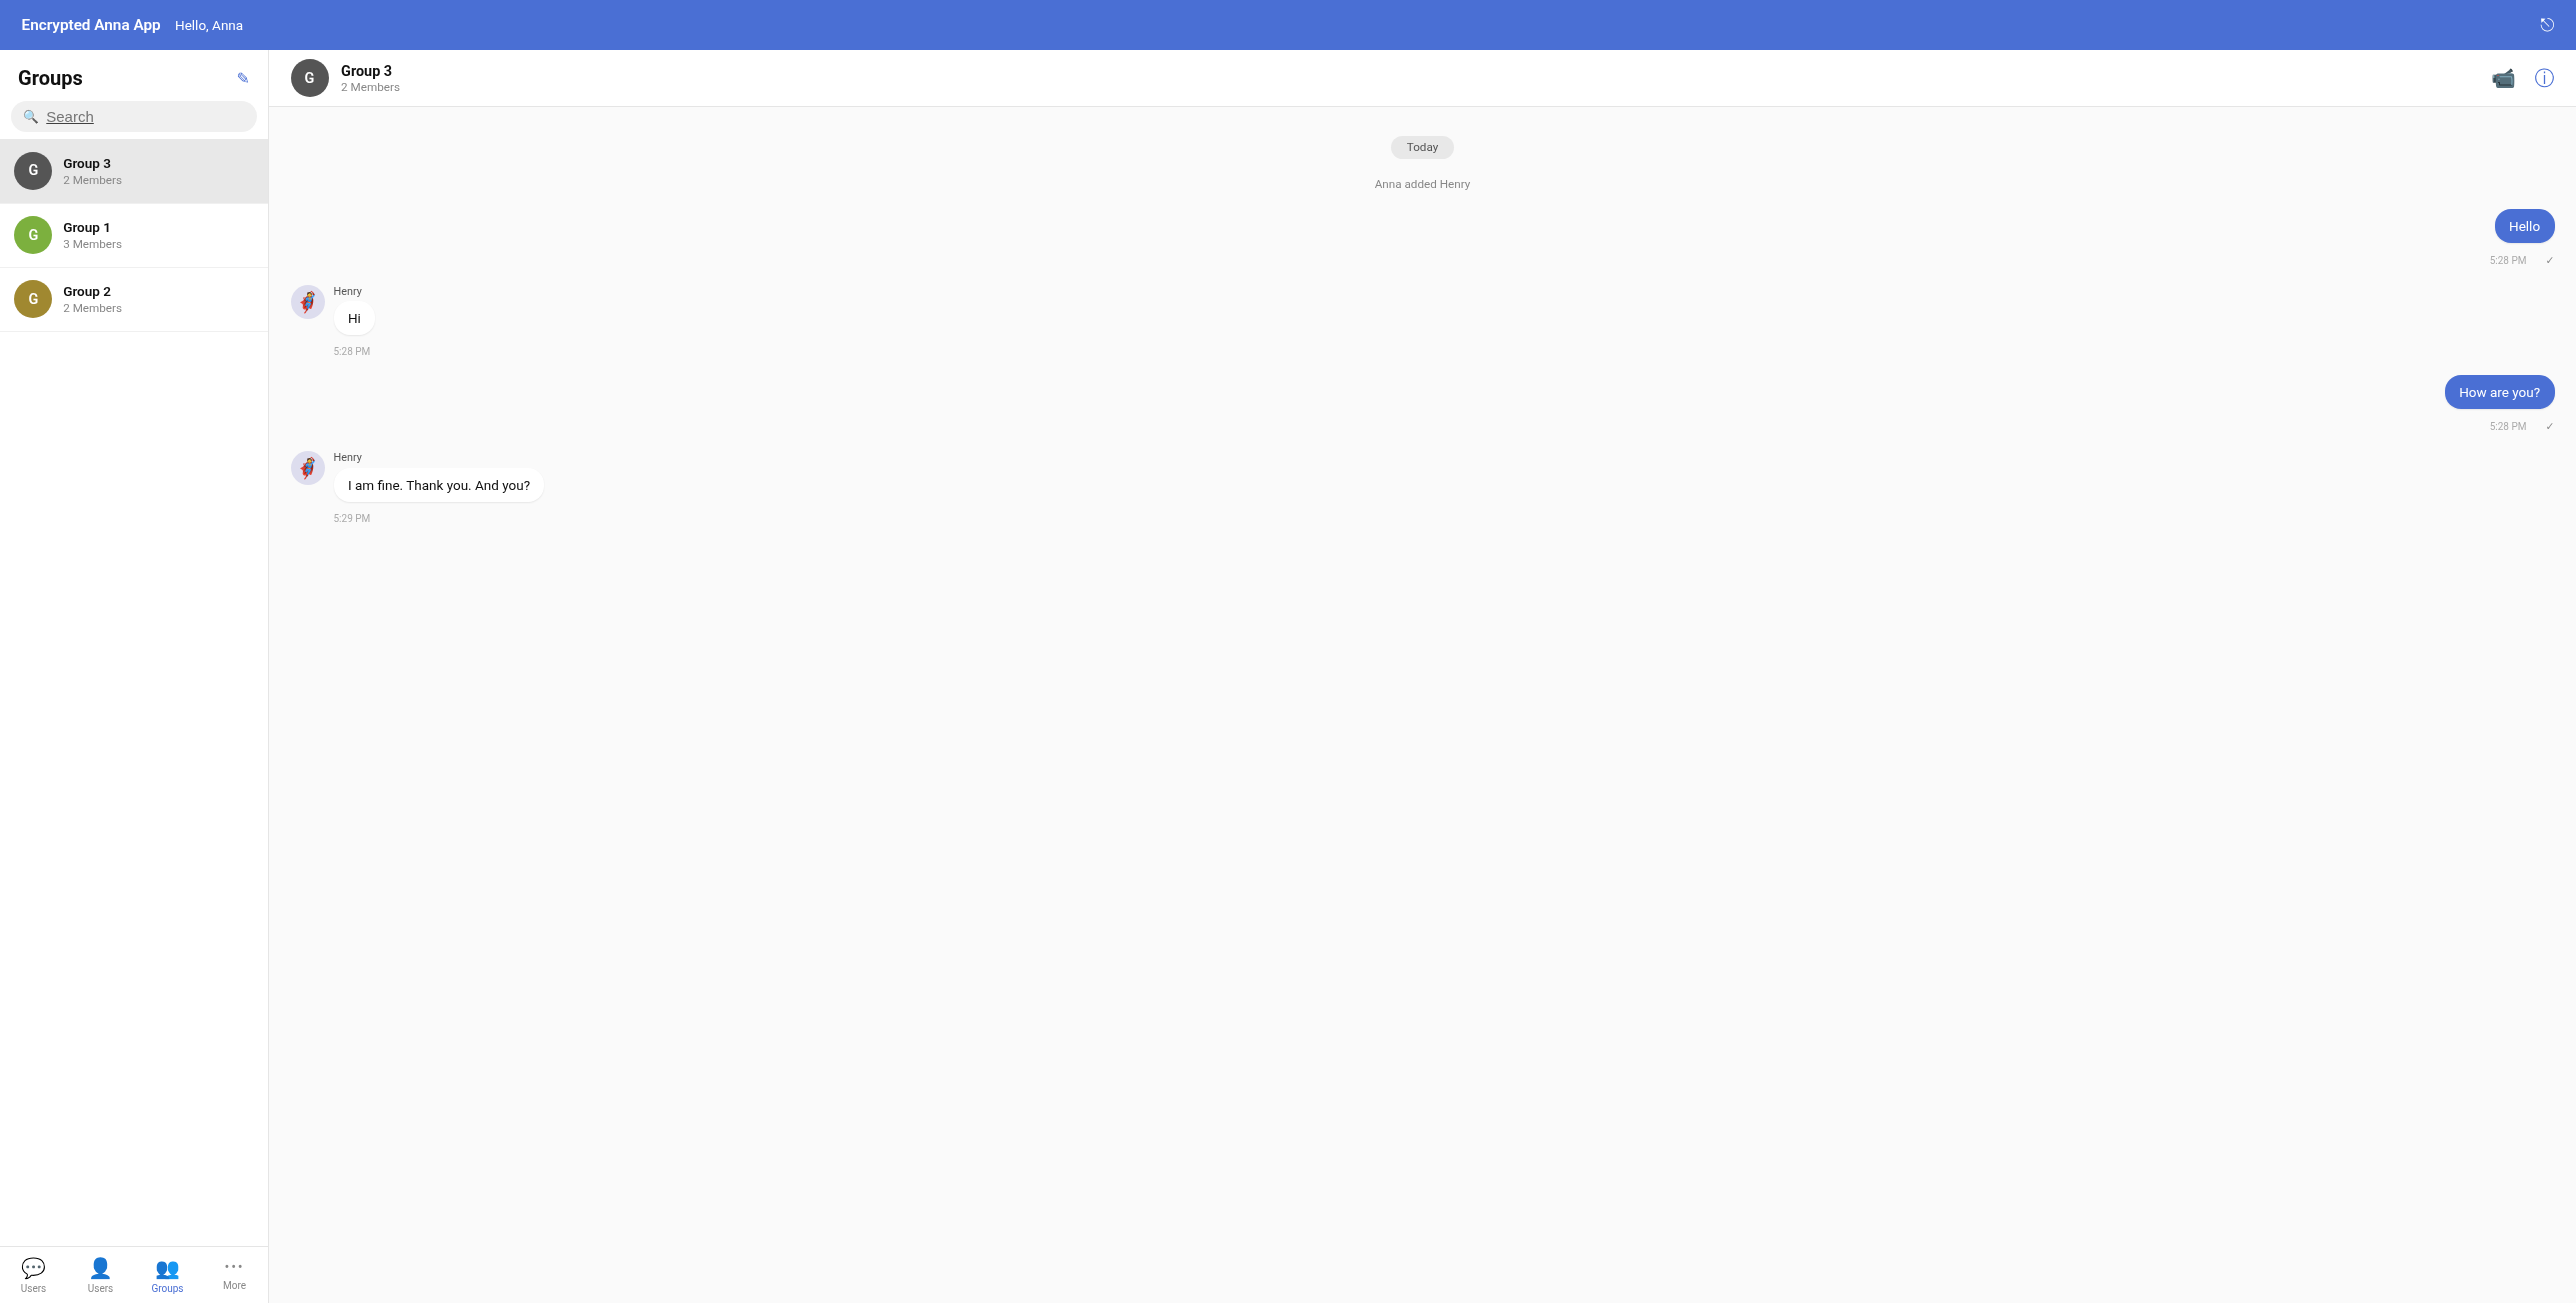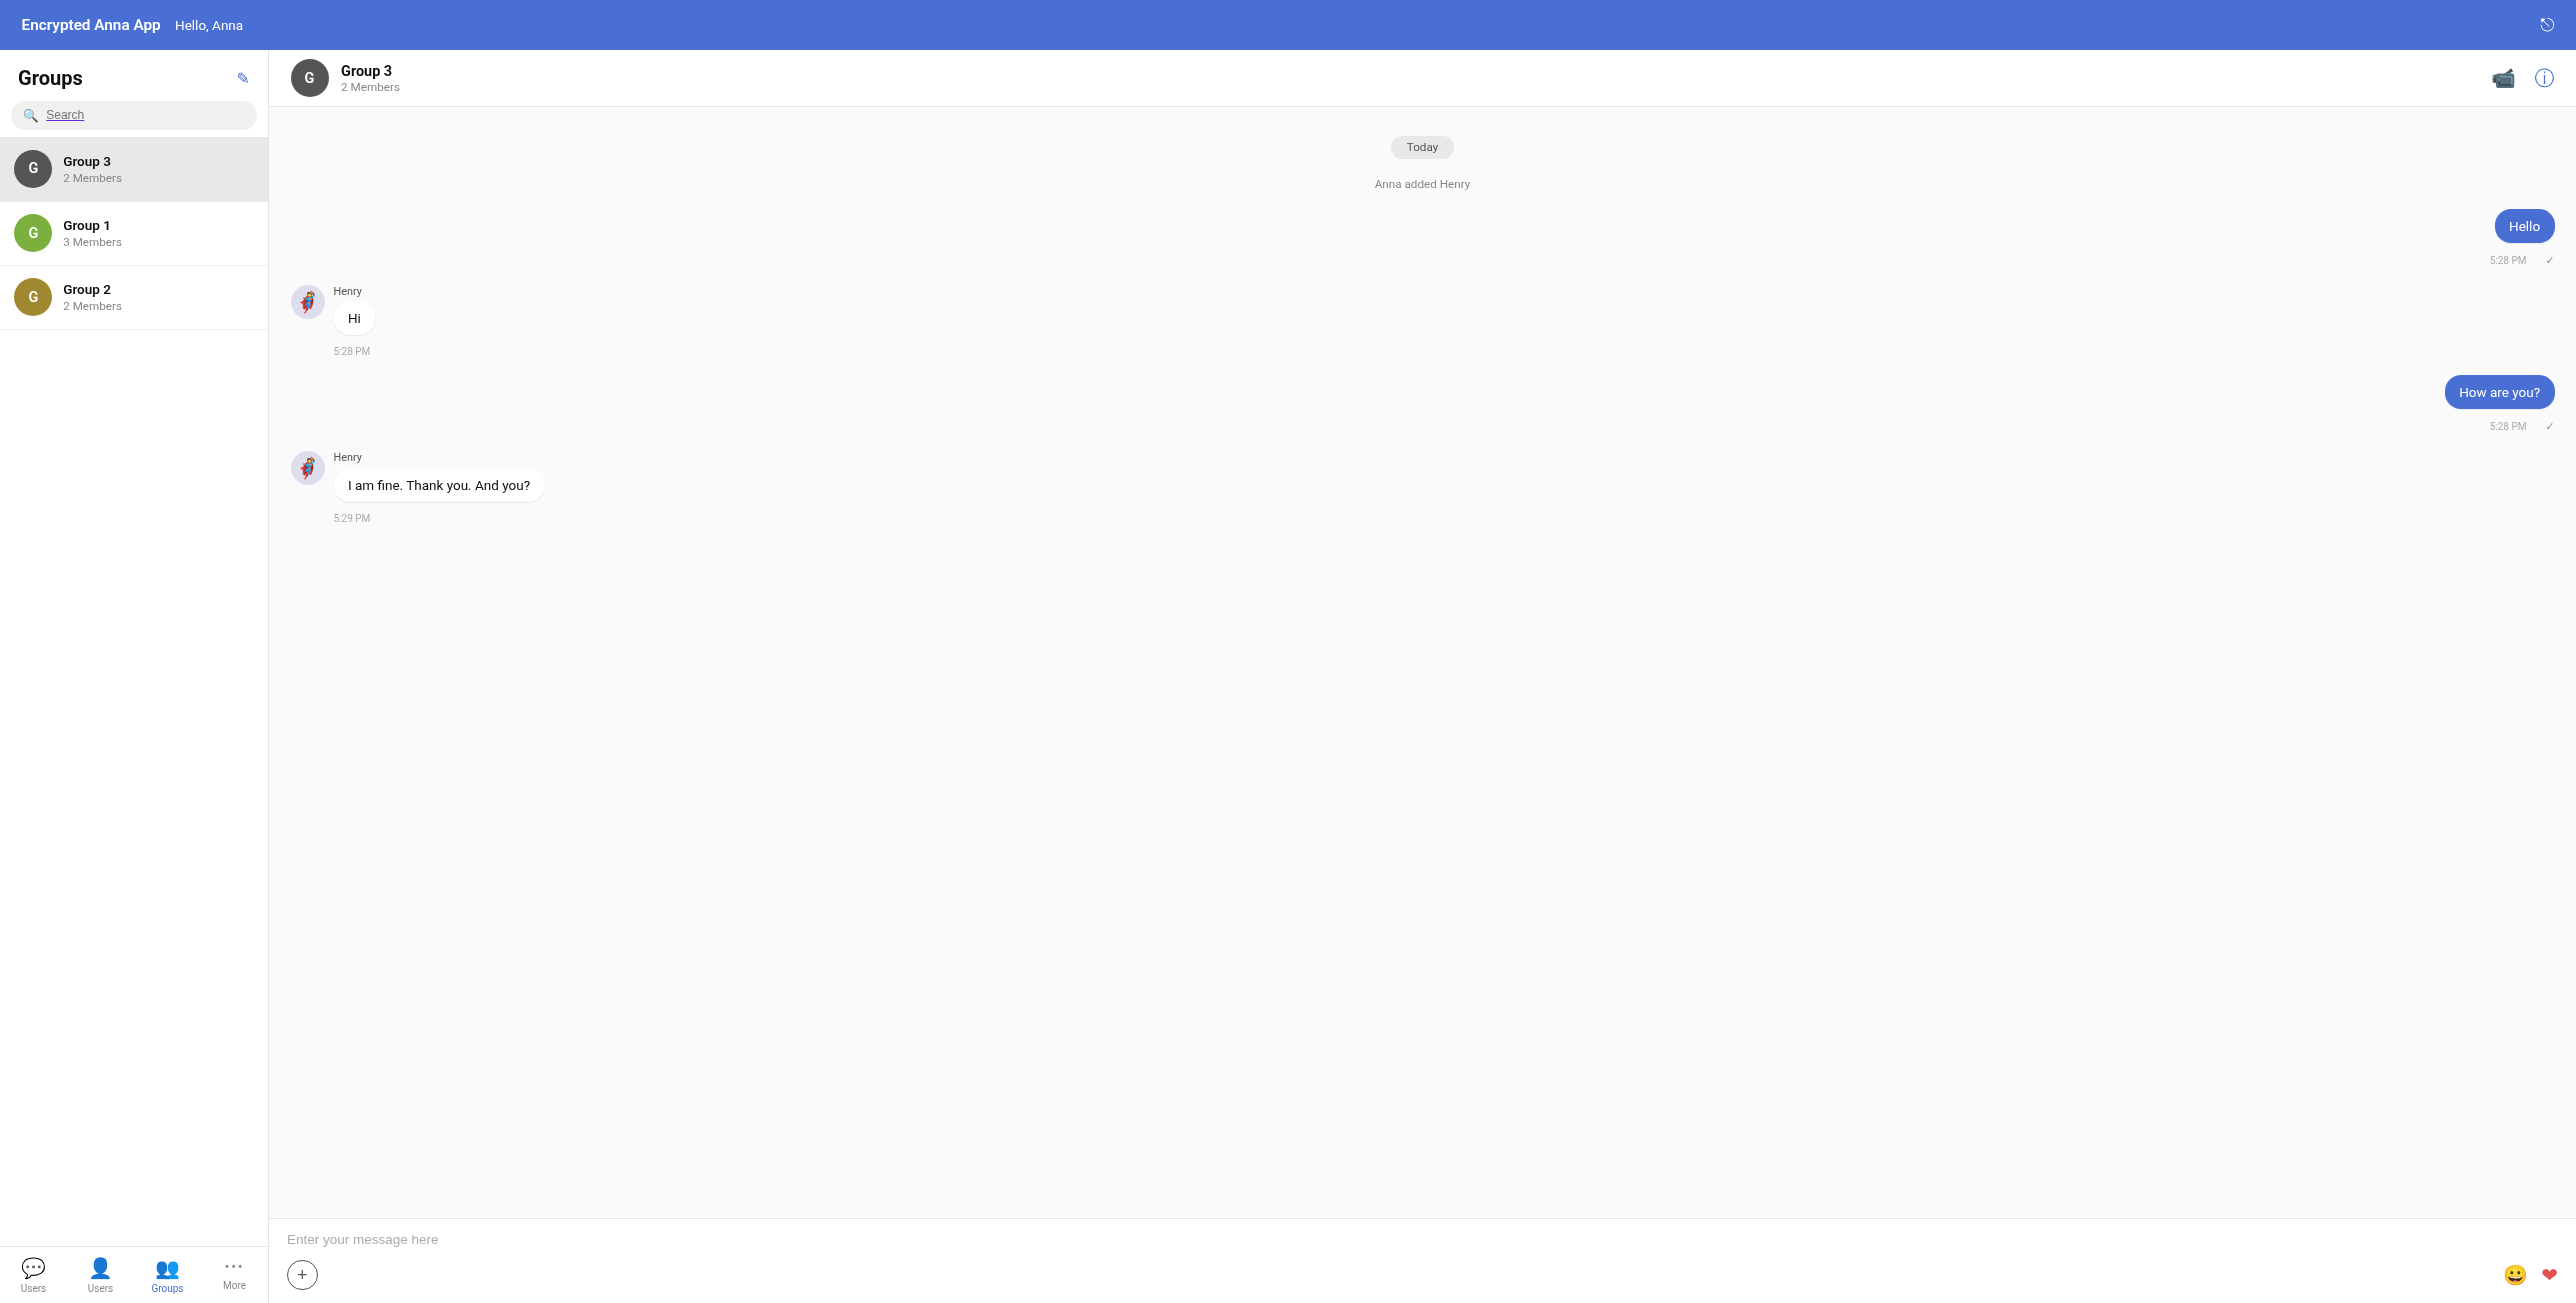--- a/index.html
+++ b/index.html
@@ -53,22 +53,22 @@
       background: #f0f0f0;
       border-radius: 18px;
       padding: 7.2px 12.6px;
       gap: 7.2px;
     }
     .search-icon-inner { color: #888; font-size: 12.6px; }
     .search-input {
       border: none;
       background: transparent;
       outline: none;
-      font-size: 12px;
-      color: #6d28d9;
+      font-size: 15px;
+      color: #404040;
       width: 100%;
       text-decoration: underline;
     }
 
     .group-list { flex: 1; overflow-y: auto; }
     .group-item {
       display: flex;
       align-items: center;
       padding: 12.6px 14.4px;
       cursor: pointer;
@@ -386,26 +386,16 @@
         <div class="msg-body">
           <span class="msg-sender">Henry</span>
           <div class="msg-bubble">I am fine. Thank you. And you?</div>
           <div class="msg-time">
             <span>5:29 PM</span>
           </div>
         </div>
       </div>
     </div>
 
-    <div class="input-area">
-      <input class="message-input" type="text" placeholder="Enter your message here" style="">
-      <div class="input-actions">
-        <button class="add-button">+</button>
-        <div class="input-right-actions">
-          <span class="emoji-icon">😀</span>
-          <span class="heart-icon">❤</span>
-        </div>
-      </div>
-    </div>
   </div>
 
 </div>
 
 
 </body></html>

